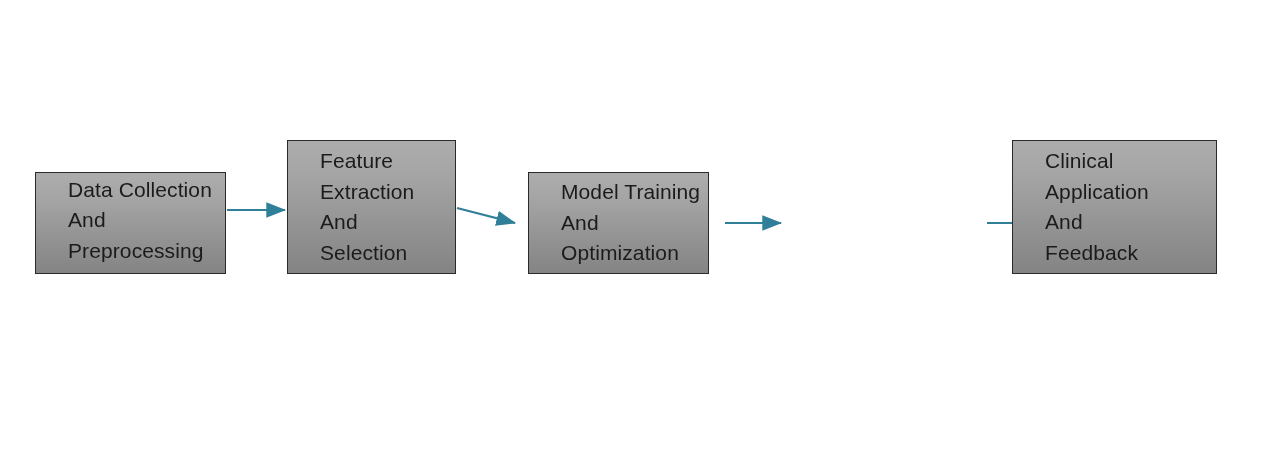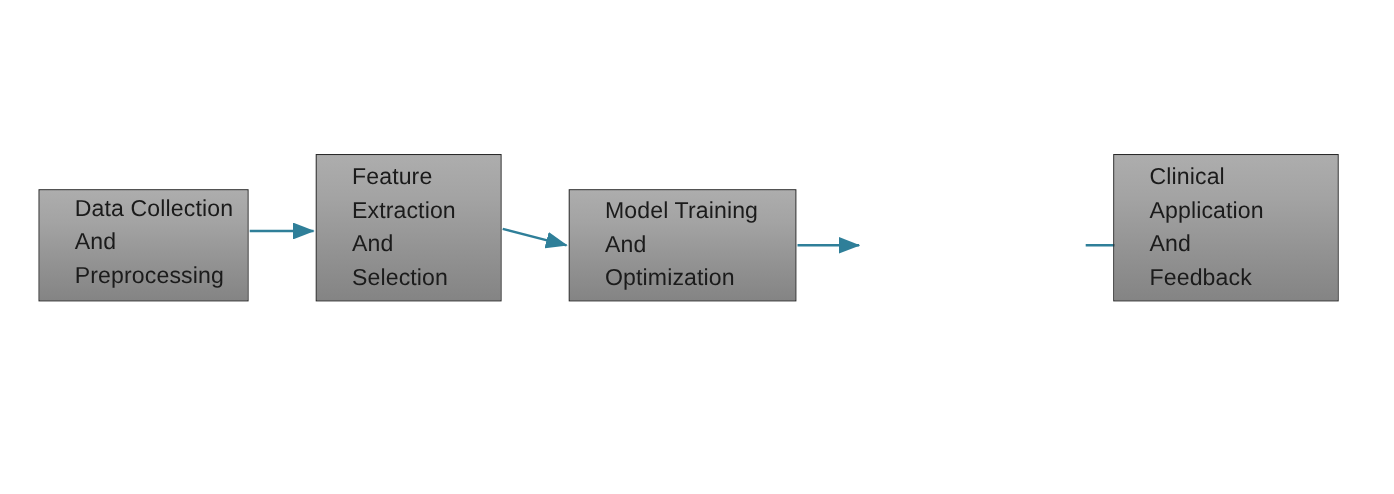--- a/index.html
+++ b/index.html
@@ -67,21 +67,21 @@
 Preprocessing</span>
   </div>
 
   <div class="node" style="left: 287px; top: 140px; width: 169px; height: 134px;">
     <span class="node-label">Feature
 Extraction
 And
 Selection</span>
   </div>
 
-  <div class="node" style="left: 517px; top: 172px; width: 207px; height: 102px;">
+  <div class="node" style="left: 528px; top: 172px; width: 181px; height: 102px;">
     <span class="node-label">Model Training
 And
 Optimization</span>
   </div>
 
 
   <div class="node" style="left: 1012px; top: 140px; width: 205px; height: 134px;">
     <span class="node-label">Clinical
 Application
 And

